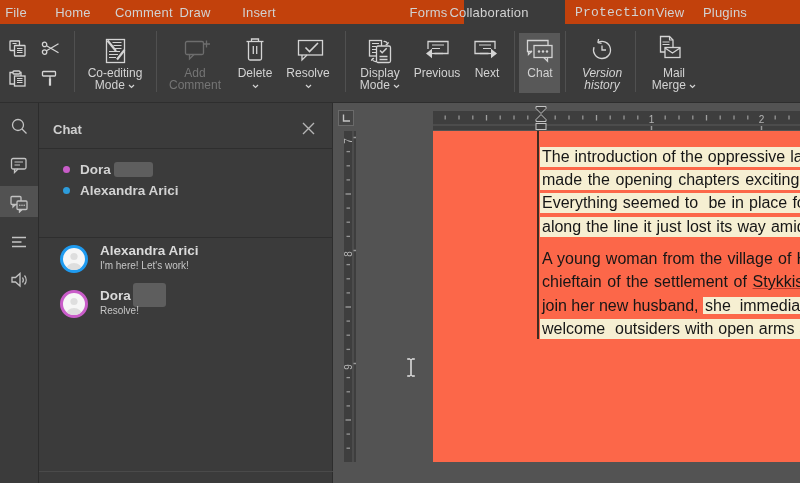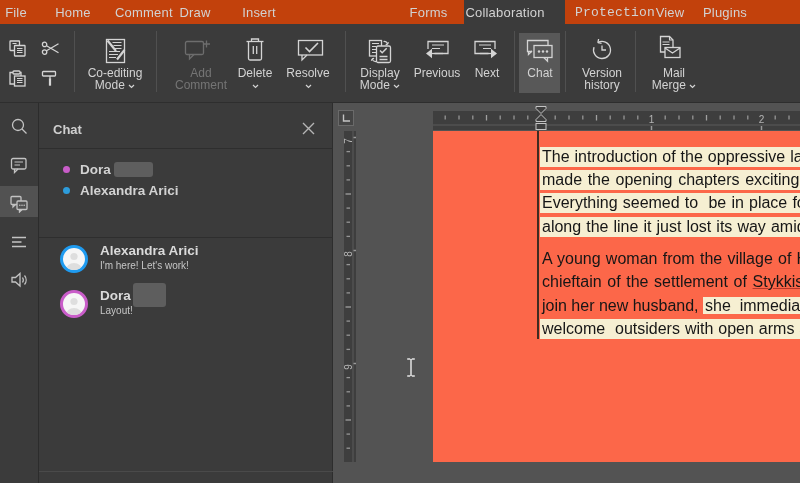--- a/index.html
+++ b/index.html
@@ -43,21 +43,21 @@
 <body>
 <div id="app">
   <div id="menubar">
     <div id="tab-active"></div>
     <div class="tab" style="left:2px;  width:28px;">File</div>
     <div class="tab" style="left:53px; width:40px;">Home</div>
     <div class="tab" style="left:115px;width:41px;">Comment</div>
     <div class="tab" style="left:175px;width:40px;">Draw</div>
     <div class="tab" style="left:236px;width:46px;">Insert</div>
     <div class="tab" style="left:407px;width:43px;">Forms</div>
-    <div class="tab" style="left:464px;width:82px;">Collaboration</div>
+    <div class="tab" style="left:448px;width:82px;">Collaboration</div>
     <div class="tab" style="left:575px;width:65px;font-family:Liberation Mono, monospace;">Protection</div>
     <div class="tab" style="left:654px;width:32px;">View</div>
     <div class="tab" style="left:702px;width:46px;">Plugins</div>
   </div>
   <div id="toolbar">
     <div class="sep" style="left:74px;"></div>
     <div class="sep" style="left:156px;"></div>
     <div class="sep" style="left:345px;"></div>
     <div class="sep" style="left:514px;"></div>
     <div class="sep" style="left:565px;"></div>
@@ -160,34 +160,34 @@
       <path d="M1.5 1.5 h9 l3.5 3.5 v12 h-12.5 z"></path>
       <path d="M10.5 1.5 v3.5 h3.5" stroke-width="1.1"></path>
       <path d="M3.5 7 h7 M3.5 9.5 h7" stroke-width="1.1"></path>
       <rect x="6" y="12.5" width="15" height="10" fill="#3b3b3b"></rect>
       <path d="M6 13 l7.5 5 l7.5 -5"></path>
     </svg>
 
     <div class="lbl" style="left:80px; top:44px; width:70px;">Co-editing<br>Mode <svg width="7" height="5" viewBox="0 0 7 5" fill="none" stroke="#d3d3d3" stroke-width="1.2">
           <path d="M1 1 l2.5 2.5 L6 1"></path>
         </svg></div>
-    <div class="lbl dis" style="left:166px;top:44px; width:70px;">Add<br>Comment</div>
+    <div class="lbl dis" style="left:160px;top:44px; width:70px;">Add<br>Comment</div>
     <div class="lbl" style="left:225px;top:44px; width:60px;">Delete<br><svg width="7" height="5" viewBox="0 0 7 5" fill="none" stroke="#d3d3d3" stroke-width="1.2">
           <path d="M1 1 l2.5 2.5 L6 1"></path>
         </svg></div>
     <div class="lbl" style="left:278px;top:44px; width:60px;">Resolve<br><svg width="7" height="5" viewBox="0 0 7 5" fill="none" stroke="#d3d3d3" stroke-width="1.2">
           <path d="M1 1 l2.5 2.5 L6 1"></path>
         </svg></div>
     <div class="lbl" style="left:345px;top:44px; width:70px;">Display<br>Mode <svg width="7" height="5" viewBox="0 0 7 5" fill="none" stroke="#d3d3d3" stroke-width="1.2">
           <path d="M1 1 l2.5 2.5 L6 1"></path>
         </svg></div>
     <div class="lbl" style="left:407px;top:44px; width:60px;">Previous</div>
     <div class="lbl" style="left:457px;top:44px; width:60px;">Next</div>
     <div class="lbl" style="left:510px;top:44px; width:60px;">Chat</div>
-    <div class="lbl" style="left:572px;top:44px; width:60px;">Version<br>history</div>
+    <div class="lbl" style="left:572px;top:44px; width:60px;font-style:italic;">Version<br>history</div>
     <div class="lbl" style="left:644px;top:44px; width:60px;">Mail<br>Merge <svg width="7" height="5" viewBox="0 0 7 5" fill="none" stroke="#d3d3d3" stroke-width="1.2">
           <path d="M1 1 l2.5 2.5 L6 1"></path>
         </svg></div>
   </div>
   <div id="sidebar">
     <div id="sb-active"></div>
     <svg class="sb" style="top:14px;" width="18" height="18" viewBox="0 0 18 18">
       <circle cx="8" cy="8" r="5.5"></circle>
       <path d="M12 12 L16.5 16.5"></path>
     </svg>
@@ -236,21 +236,21 @@
     <div class="mname" style="left:61px;top:141px;">Alexandra Arici</div>
     <div class="mtext" style="left:61px;top:156px;">I'm here! Let's work!</div>
     <div class="avatar" style="left:21px;top:187px;border:3px solid #c95dc9;background:#f6f6f6;">
       <svg width="22" height="22" viewBox="0 0 22 22">
           <circle cx="11" cy="8.5" r="3.6" fill="#dedede"></circle>
           <path d="M3 22 a8 7 0 0 1 16 0 z" fill="#dedede"></path>
         </svg>
     </div>
     <div class="mname" style="left:61px;top:186px;">Dora</div>
     <div class="blur" style="left:94px;top:180px;width:33px;height:24px;"></div>
-    <div class="mtext" style="left:61px;top:201px;">Layout!</div>
+    <div class="mtext" style="left:61px;top:201px;">Resolve!</div>
     <div class="abs" style="left:0;top:368px;width:294px;height:1px;background:#4a4a4a;"></div>
   </div>
   <div id="docarea">
     <div id="corner">
       <svg width="14" height="14" viewBox="0 0 14 14" fill="none" stroke="#c4c4c4" stroke-width="1.4">
           <path d="M4.5 3.5 V10 H11"></path>
         </svg>
     </div>
     <div id="hruler"><svg id="hrsvg" width="367" height="19">
           <rect x="0" y="13.5" width="367" height="1" fill="#5a5a5a"></rect>

